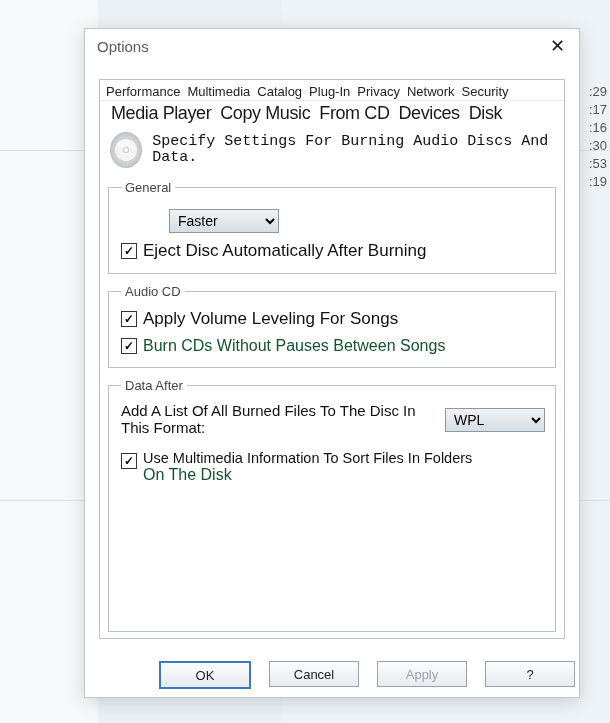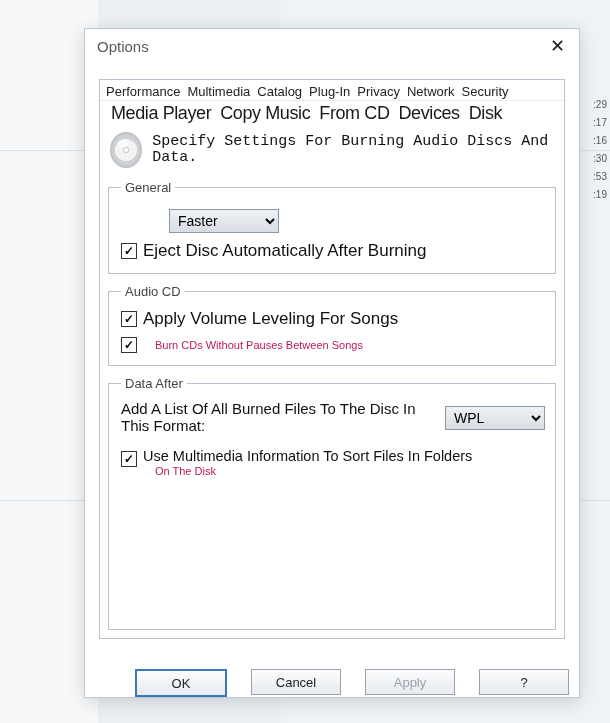--- a/index.html
+++ b/index.html
@@ -17,21 +17,21 @@
     position: absolute;
     left: 0; top: 0; width: 610px; height: 723px;
     background: #eef2f6;
   }
   .bg-col0 { position:absolute; left:0; top:0; width:98px; height:723px; background:#f6f8fa; border-right:1px solid #d5dce3; }
   .bg-col1 { position:absolute; left:98px; top:0; width:183px; height:723px; background:#eaf0f4; border-right:1px solid #d5dce3; }
   .bg-col2 { position:absolute; left:281px; top:0; width:329px; height:723px; background:#eef3f7; }
   .bg-row { position:absolute; left:0; right:0; top:150px; height:1px; background:#dbe1e7; }
   .bg-row2 { position:absolute; left:0; right:0; top:500px; height:1px; background:#dbe1e7; }
 
-  .times { position:absolute; right:3px; top:98px; font-size:10px; color:#555; text-align:right; line-height:1.45em; }
+  .times { position:absolute; right:3px; top:83px; font-size:13px; color:#555; text-align:right; line-height:1.45em; }
   .times div { height:18px; }
 
   .dialog {
     position: absolute;
     left: 84px;
     top: 28px;
     width: 494px;
     height: 668px;
     background: #fff;
     border: 1px solid #bfc8d0;
@@ -126,32 +126,32 @@
   .cb {
     width: 14px; height: 14px;
     border: 1px solid #333;
     display:inline-flex; align-items:center; justify-content:center;
     font-size: 12px; line-height: 12px;
     font-weight: bold;
     color:#000;
     background:#fff;
   }
   .cb-label-lg { font-size:17px; color:#111; font-family:"Arial Narrow", Arial, sans-serif; font-stretch:condensed; }
-  .cb-label-sm { font-size:11px; color:#be185d; font-family:"Arial Narrow", Arial, sans-serif; font-stretch:condensed;margin-left:12px; }
+  .cb-label-sm { font-size:16px; color:#14532d; font-family:"Arial Narrow", Arial, sans-serif; font-stretch:condensed; }
 
   .disk-grid { display:grid; grid-template-columns: 1fr auto; gap:10px; align-items:center; }
   .disk-label { font-size:15px; color:#111; line-height:1.1; font-family:"Arial Narrow", Arial, sans-serif; font-stretch:condensed; }
 
   .buttons {
     position: absolute;
-    left: 0; right: 0; bottom: 0;
-    display: flex;
-    gap: 24px;
+    left: 0; right: 0; bottom: 8px;
+    display: flex;
+    gap: 18px;
     justify-content: flex-end;
-    padding-right: 10px;
+    padding-right: 4px;
   }
   .btn {
     width: 88px;
     height: 24px;
     border: 1px solid #9aa3ad;
     background: linear-gradient(#fbfcfd,#e7ebef);
     font-size: 13px;
     color: #222;
     display:flex; align-items:center; justify-content:center;
     cursor:pointer;

